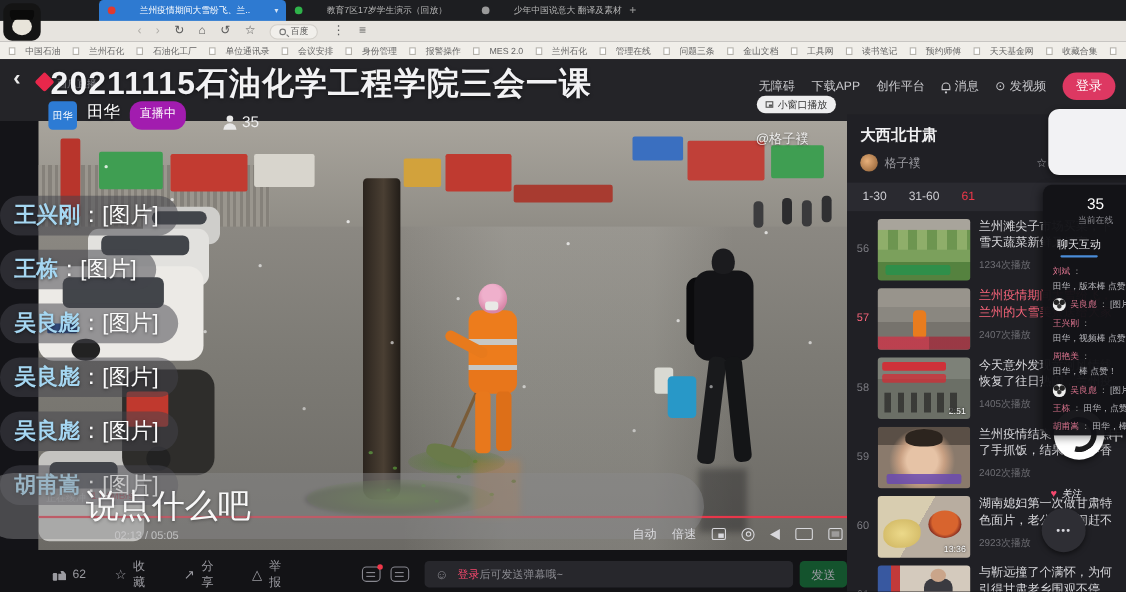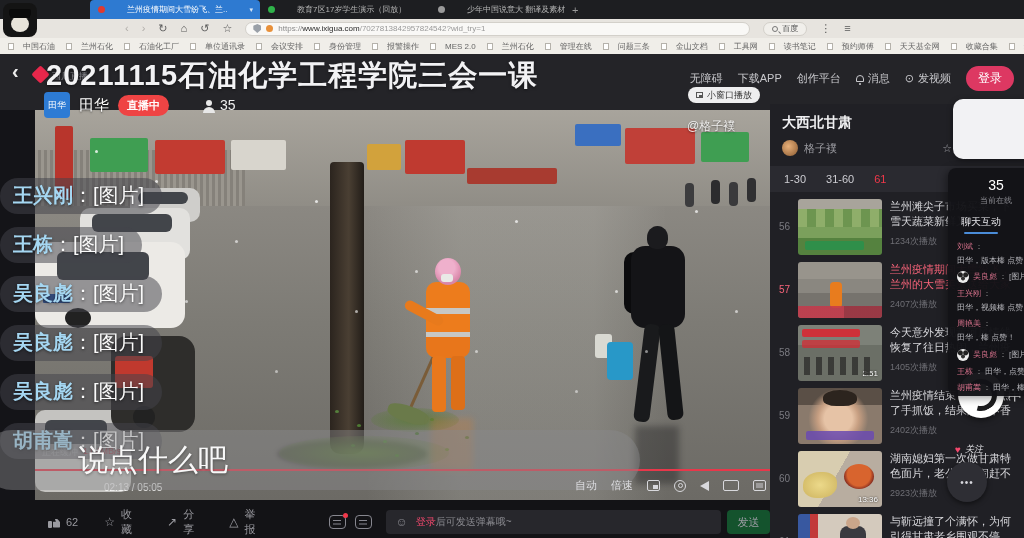--- a/index.html
+++ b/index.html
@@ -41,24 +41,24 @@
   .diamond { position:absolute; left:34px; top:14px; width:13px; height:13px; background:#e8274b; transform:rotate(45deg); border-radius:2px; }
   .plat { position:absolute; left:52px; top:16px; font-size:9px; color:#8a8a90; z-index:1; }
   .bigtitle { position:absolute; left:46px; top:2px; font-size:29px; font-weight:bold; color:#f2f2f4; letter-spacing:1px; z-index:2; text-shadow:0 1px 3px rgba(0,0,0,.5); white-space:nowrap; }
   .hnav { position:absolute; right:10px; top:12px; display:flex; align-items:center; gap:15px; z-index:3; }
   .hnav .hi { font-size:11px; color:#c8c8cc; display:flex; align-items:center; gap:4px; }
   .bell { width:8px; height:7px; border:1.2px solid #c8c8cc; border-radius:4px 4px 0 0; position:relative; }
   .bell::after { content:""; position:absolute; left:2px; top:7px; width:2px; height:2px; background:#c8c8cc; border-radius:50%; }
   .camdot { font-size:11px; color:#c8c8cc; }
   .loginbtn { width:48px; height:25px; border-radius:13px; background:#dd3862; color:#fff; font-size:12px; display:flex; align-items:center; justify-content:center; }
 
-  .streamrow { position:absolute; left:44px; top:38px; display:flex; align-items:center; gap:9px; z-index:12; }
+  .streamrow { position:absolute; left:44px; top:38px; display:flex; gap:9px; z-index:12; }
   .s-avatar { width:26px; height:26px; border-radius:4px; background:#2d7bd4; color:#fff; font-size:9px; display:flex; align-items:center; justify-content:center; }
   .s-name { font-size:15px; color:#fff; text-shadow:0 1px 2px rgba(0,0,0,.6); }
-  .livebadge { background:#ef4444; border-radius:11px; padding:3px 9px; font-size:11px; color:#fff;font-weight:bold; }
+  .livebadge { background:#a21caf; border-radius:11px; padding:3px 9px; font-size:11px; color:#fff; }
   .viewers { display:flex; align-items:flex-end; gap:5px; margin-left:24px; }
   .person { width:13px; height:13px; position:relative; }
   .person::before { content:""; position:absolute; left:3.5px; top:0; width:6px; height:6px; border-radius:50%; background:#e8e8e8; }
   .person::after { content:""; position:absolute; left:0.5px; top:7px; width:12px; height:6px; border-radius:6px 6px 0 0; background:#e8e8e8; }
   .vcount { font-size:14px; color:#eee; }
   .piptip { position:absolute; left:688px; top:33px; height:16px; background:rgba(250,250,250,.95); border-radius:8px; display:flex; align-items:center; gap:4px; padding:0 8px; z-index:12; }
   .piptip .sq { width:7px; height:6px; border:1px solid #555; position:relative; }
   .piptip .sq::after { content:""; position:absolute; right:0; bottom:0; width:3px; height:2px; background:#555; }
   .piptip span { font-size:9px; color:#333; }
 
@@ -229,25 +229,20 @@
   <div class="newtab" style="position:absolute;left:562px;top:0;height:19px;">+</div>
   <div class="sticker"></div>
 
   <div class="navbar">
     <span class="nv dim">‹</span>
     <span class="nv dim">›</span>
     <span class="nv">↻</span>
     <span class="nv">⌂</span>
     <span class="nv">↺</span>
     <span class="nv">☆</span>
-    <div class="urlbar">
-      <span class="shield"></span>
-      <span class="paw"></span>
-      <span class="url"><span class="sch">https://</span><span class="host">www.ixigua.com</span><span class="path">/7027813842957824542?wid_try=1</span></span>
-    </div>
     <div class="searchbox">
       <span class="mag"></span>
       <span>百度</span>
     </div>
     <span class="nv">⋮</span>
     <span class="nv">≡</span>
   </div>
 
   <div class="bookmarks">
 

